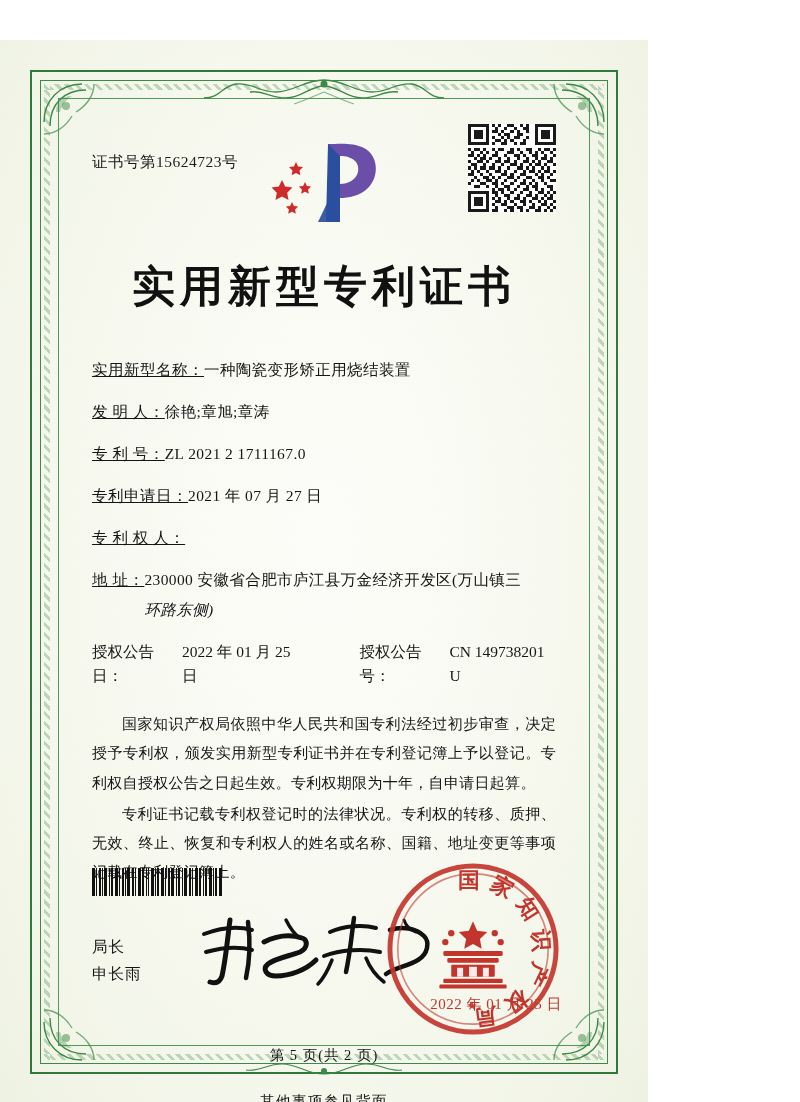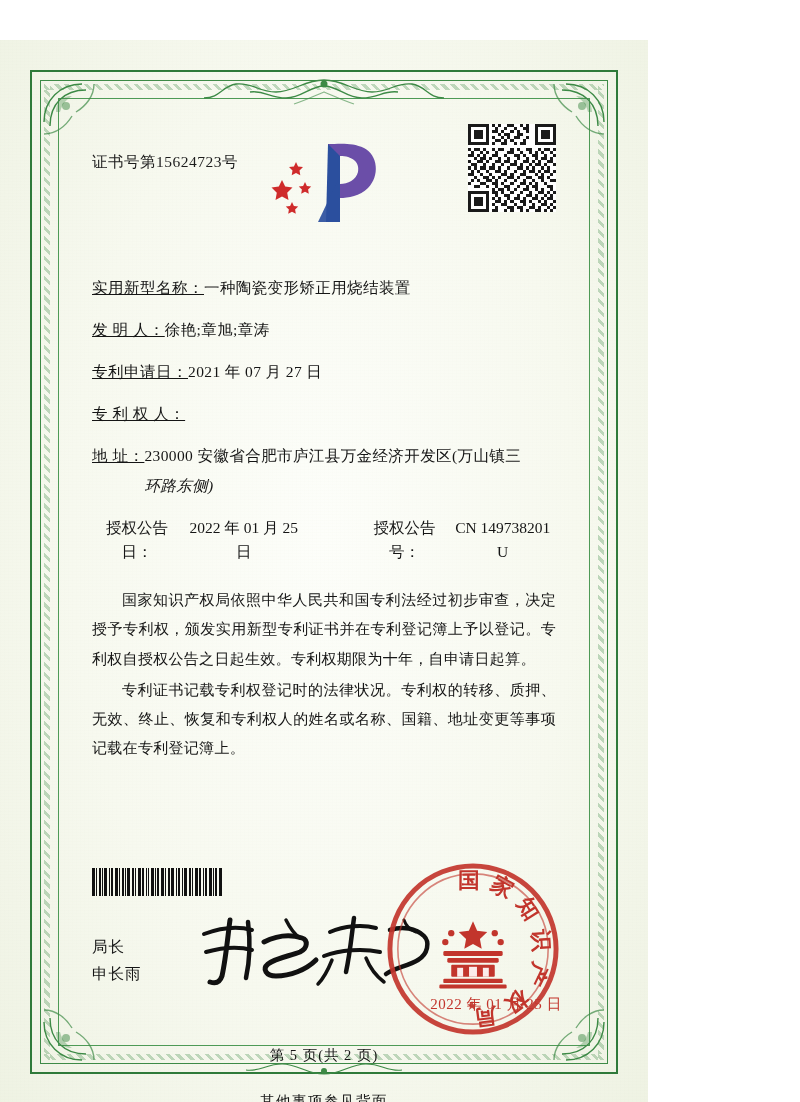--- a/index.html
+++ b/index.html
@@ -156,21 +156,20 @@
     margin-top: 6px;
     font-style: italic;
   }
   .inline-row {
     display: flex;
     margin-bottom: 18px;
     align-items: flex-start;
   }
   .inline-row .half {
     display: flex;
-    text-align: center;
   }
   .inline-row .half.right { margin-left: 54px; }
 
   .para {
     margin-top: 22px;
     font-size: 15px;
     line-height: 1.95;
     color: #151515;
     text-indent: 2em;
     letter-spacing: .3px;
@@ -557,33 +556,38 @@
               <rect x="17" y="28" width="1" height="1"></rect>
               <rect x="19" y="28" width="1" height="1"></rect>
               <rect x="22" y="28" width="2" height="1"></rect>
               <rect x="25" y="28" width="1" height="1"></rect>
               <rect x="27" y="28" width="1" height="1"></rect>
           </g>
         </svg>
       </div>
     </div>
 
+    <div class="title">实用新型专利证书</div>
 
     <div class="fields">
 
       <div class="field">
         <span class="lab">实用新型名称：</span>
         <span class="val">一种陶瓷变形矫正用烧结装置</span>
       </div>
 
       <div class="field">
         <span class="lab">发 明 人：</span>
         <span class="val">徐艳;章旭;章涛</span>
       </div>
 
+      <div class="field">
+        <span class="lab">专 利 号：</span>
+        <span class="val">ZL 2021 2 1711167.0</span>
+      </div>
 
       <div class="field">
         <span class="lab">专利申请日：</span>
         <span class="val">2021 年 07 月 27 日</span>
       </div>
 
       <div class="field">
         <span class="lab">专 利 权 人：</span>
       </div>
 

